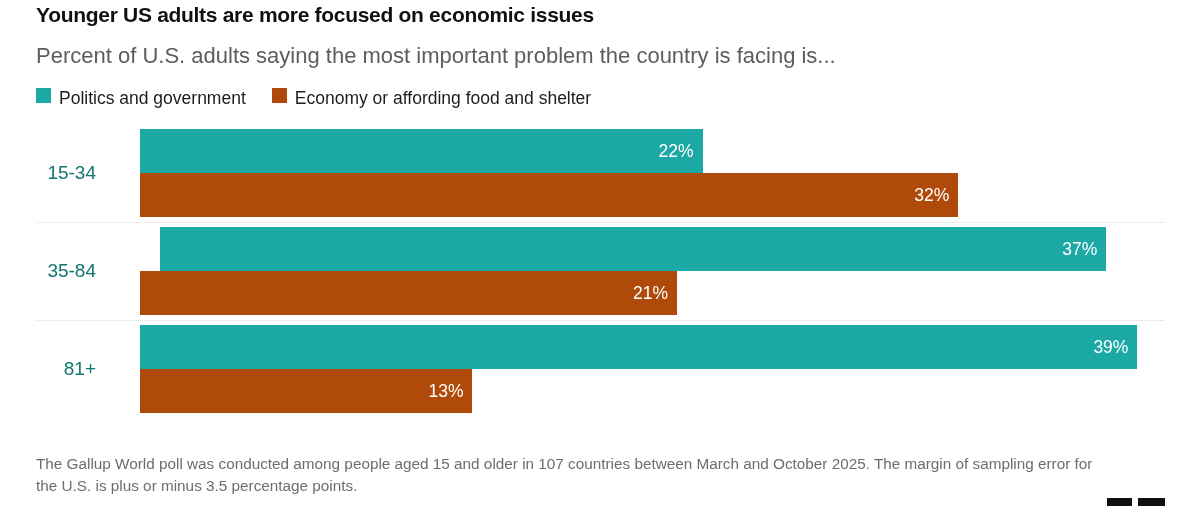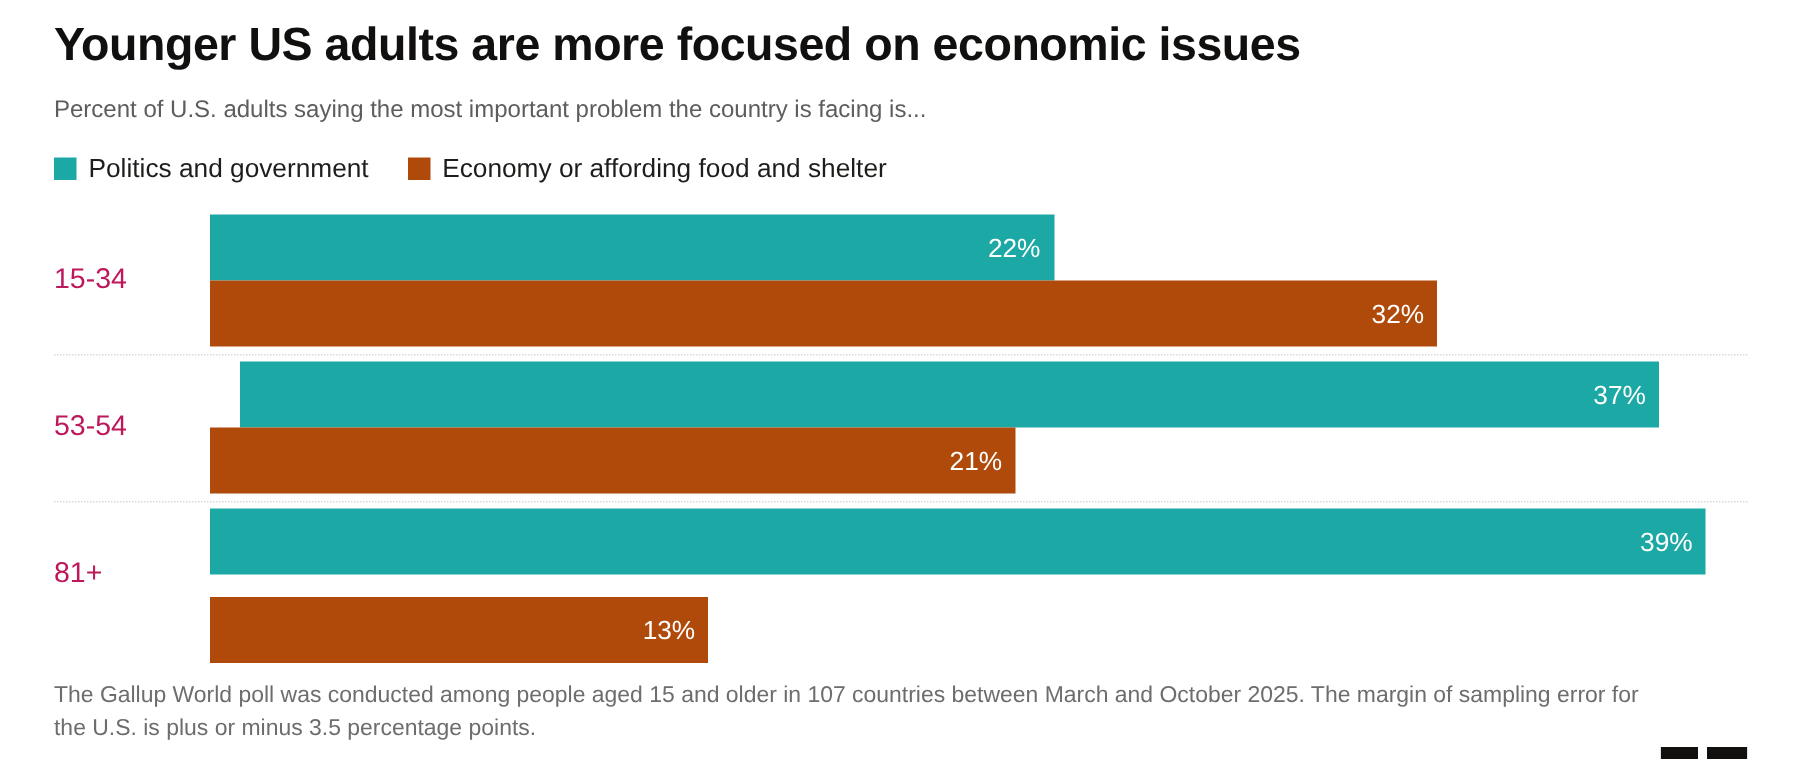--- a/index.html
+++ b/index.html
@@ -18,47 +18,46 @@
   .chart-root {
     position: relative;
     width: 1199px;
     height: 506px;
     box-sizing: border-box;
     padding: 0 36px;
   }
 
   
   .title {
-    font-size: 31px;
+    font-size: 21px;
     font-weight: bold;
     color: #11100f;
     letter-spacing: -0.3px;
     line-height: 1.1;
-    padding-top: 13px;
+    padding-top: 3px;
     white-space: nowrap;
   }
   .subtitle {
-    font-size: 16px;
+    font-size: 22px;
     font-weight: normal;
     color: #5d5d5d;
     line-height: 1.2;
     padding-top: 17px;
     white-space: nowrap;
   }
 
   
   .legend {
     display: flex;
     align-items: center;
     padding-top: 19px;
     gap: 26px;
   }
   .legend-item {
     display: flex;
-    align-items: center;
     gap: 8px;
   }
   .legend-swatch {
     width: 15px;
     height: 15px;
     flex: 0 0 auto;
     display: block;
   }
   .legend-label {
     font-size: 17.5px;
@@ -91,24 +90,25 @@
     border-top: 1px dotted #d3dbdd;
     display: none;
   }
   .group:first-child .sep {
     display: none;
   }
 
   .cat-label {
     width: 69px;
     flex: 0 0 69px;
+    text-align: right;
     padding-right: 9px;
     box-sizing: border-box;
     font-size: 19px;
-    color: #be185d;
+    color: #0f766e;
     white-space: nowrap;
   }
 
   .bars {
     flex: 1 1 auto;
     position: relative;
     height: 88px;
     padding-left: 35px;
   }
   .bar-row {
@@ -188,21 +188,21 @@
         <div class="bar-row">
           <div class="bar" style="background: rgb(176, 74, 10); width: 80%; text-align: center;">
             <span class="bar-value">32%</span>
           </div>
         </div>
       </div>
     </div>
 
     <div class="group">
       <div class="sep"></div>
-      <div class="cat-label">53-54</div>
+      <div class="cat-label">35-84</div>
       <div class="bars">
         <div class="bar-row">
           <div class="bar" style="background: rgb(28, 168, 164); width: 92.5%; margin-left: 20px;">
             <span class="bar-value">37%</span>
           </div>
         </div>
         <div class="bar-row">
           <div class="bar" style="background: rgb(176, 74, 10); width: 52.5%;">
             <span class="bar-value">21%</span>
           </div>
@@ -213,21 +213,21 @@
     <div class="group">
       <div class="sep"></div>
       <div class="cat-label">81+</div>
       <div class="bars">
         <div class="bar-row">
           <div class="bar" style="background: rgb(28, 168, 164); width: 97.5%;">
             <span class="bar-value">39%</span>
           </div>
         </div>
         <div class="bar-row">
-          <div class="bar" style="background: rgb(176, 74, 10); width: 32.5%; margin-top: 15px;">
+          <div class="bar" style="background: rgb(176, 74, 10); width: 32.5%;">
             <span class="bar-value">13%</span>
           </div>
         </div>
       </div>
     </div>
 
   </div>
 
   <div class="footnote">The Gallup World poll was conducted among people aged 15 and older in 107 countries between March and October 2025. The margin of sampling error for the U.S. is plus or minus 3.5 percentage points.</div>
 

